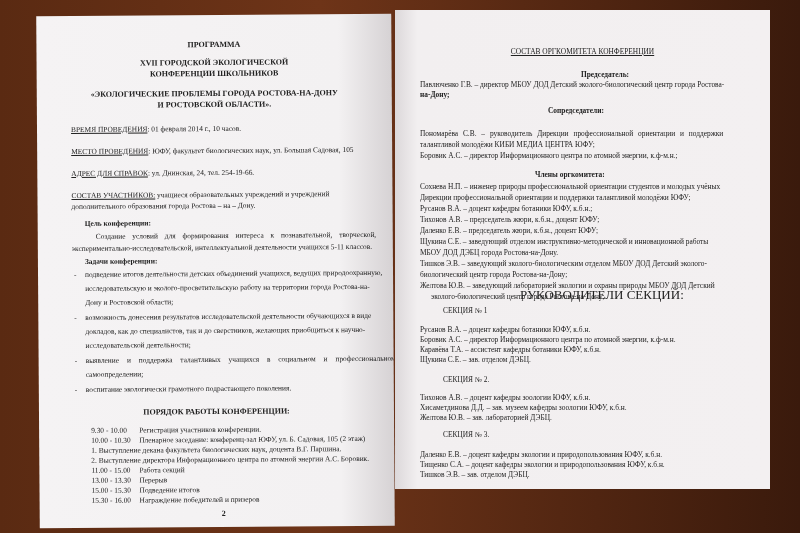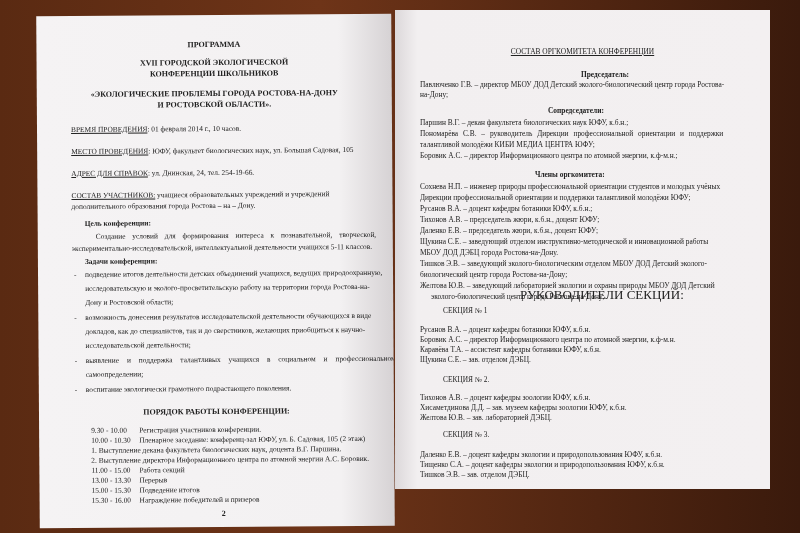--- a/index.html
+++ b/index.html
@@ -72,24 +72,23 @@
     <div class="t" style="left:52px;top:480px;">15.30 - 16.00</div>
     <div class="t" style="left:100px;top:480px;">Награждение победителей и призеров</div>
   </div>
   <div class="pn" style="left:182px;top:494px;">2</div>
 </div>
 
 <div id="right" class="page">
   <div class="t c u" style="left:0;width:375px;top:37px;font-weight:normal;">СОСТАВ ОРГКОМИТЕТА КОНФЕРЕНЦИИ</div>
   <div class="t b" style="left:150px;top:60px;padding-left:36px;">Председатель:</div>
   <div class="t" style="left:25px;top:70px;">Павлюченко Г.В. – директор МБОУ ДОД Детский эколого-биологический центр города Ростова-</div>
-  <div class="t" style="left:25px;top:80px;">на-Дону;</div>
+  <div class="t" style="left:25px;top:80px;font-weight:bold;">на-Дону;</div>
 
   <div class="t b" style="left:145px;top:96px;margin-left:8px;">Сопредседатели:</div>
-  <div class="t" style="left:25px;top:108px;">Паршин В.Г. – декан факультета биологических наук ЮФУ, к.б.н.;</div>
   <div class="t" style="left:25px;top:119px;word-spacing:3px;">Пономарёва С.В. – руководитель Дирекции профессиональной ориентации и поддержки</div>
   <div class="t" style="left:25px;top:130px;">талантливой молодёжи КИБИ МЕДИА ЦЕНТРА ЮФУ;</div>
   <div class="t" style="left:25px;top:141px;">Боровик А.С. – директор Информационного центра по атомной энергии, к.ф-м.н.;</div>
 
   <div class="t b" style="left:140px;top:160px;">Члены оргкомитета:</div>
   <div>
     <div class="t" style="left:25px;top:172px;">Сохнева Н.П. – инженер природы профессиональной ориентации студентов и молодых учёных</div>
     <div class="t" style="left:25px;top:183px;">Дирекции профессиональной ориентации и поддержки талантливой молодёжи ЮФУ;</div>
     <div class="t" style="left:25px;top:194px;">Русанов В.А. – доцент кафедры ботаники ЮФУ, к.б.н.;</div>
     <div class="t" style="left:25px;top:205px;">Тихонов А.В. – председатель жюри, к.б.н., доцент ЮФУ;</div>

